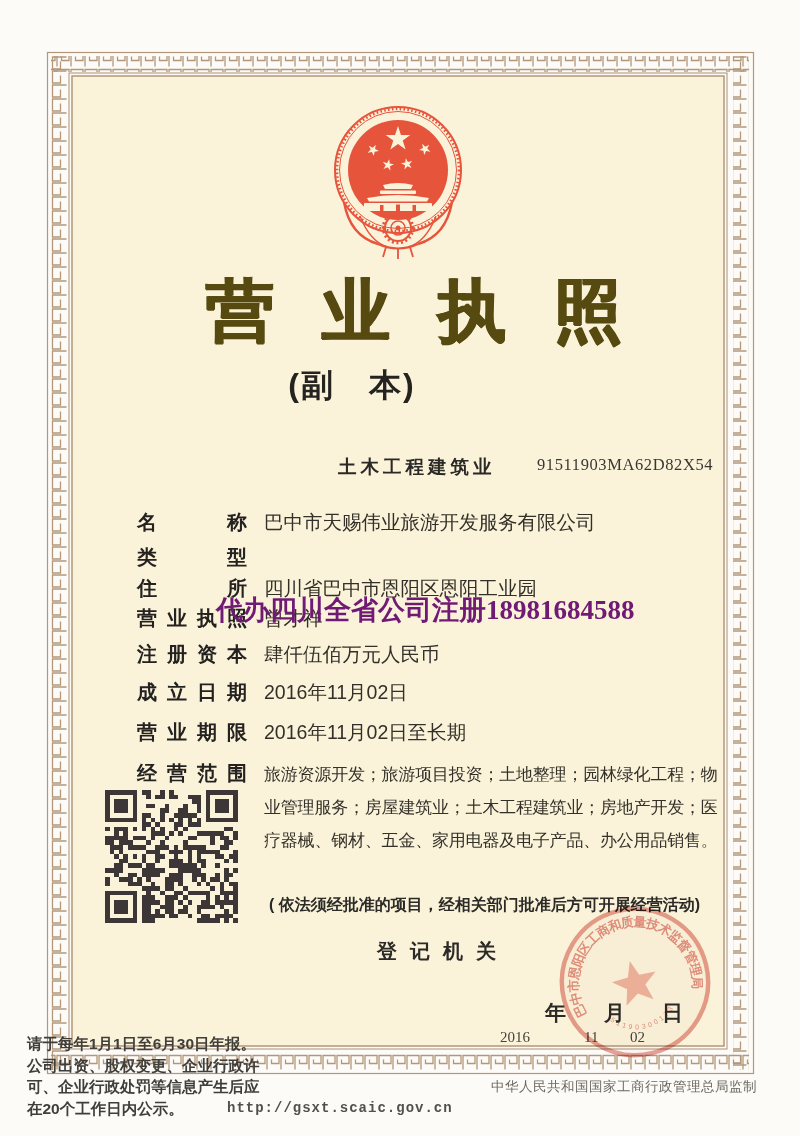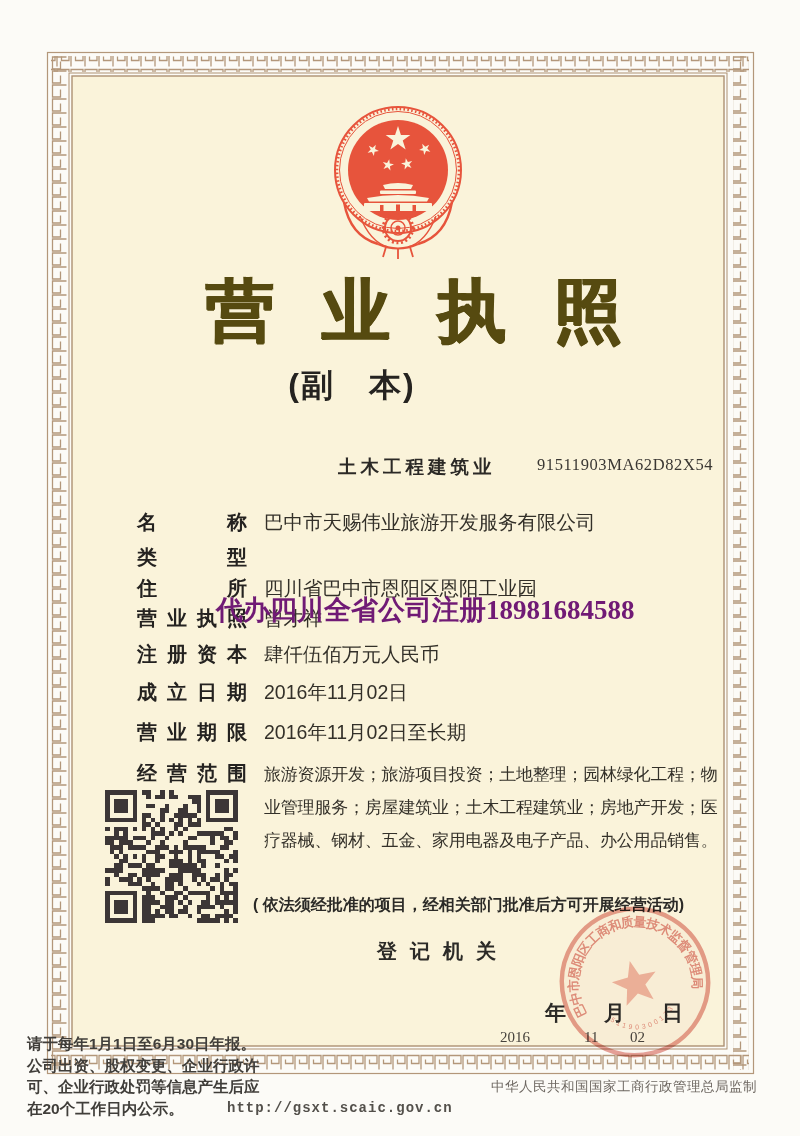--- a/index.html
+++ b/index.html
@@ -25,21 +25,21 @@
   .row:nth-child(5){margin-bottom:15px}
   .row:nth-child(6){margin-bottom:17px}
   .row:nth-child(7){margin-bottom:18px}
   .flabel{flex:0 0 110px;font-size:20px;font-weight:700;color:#242220;
           text-align:justify;text-align-last:justify;}
   .fvalue{margin-left:17px;font-size:19.5px;color:#333029;}
   .fvalue.scope{font-size:17px;line-height:33px;width:500px;letter-spacing:-0.2px;margin-top:-4px;}
   .watermark{position:absolute;left:216px;top:592px;z-index:6;font-size:27px;font-weight:600;
              color:#701a75;white-space:nowrap;font-family:Liberation Serif, serif;}
   .qr{position:absolute;left:105px;top:790px;width:133px;height:133px;z-index:2;}
-  .note{position:absolute;left:253px;top:895px;z-index:2;font-size:16px;font-weight:600;color:#2b2a27;white-space:nowrap;}
+  .note{position:absolute;left:269px;top:895px;z-index:2;font-size:16px;font-weight:600;color:#2b2a27;white-space:nowrap;}
   .reg-label{position:absolute;left:377px;top:938px;z-index:2;font-size:20px;font-weight:700;
              letter-spacing:13px;color:#2b2a27;}
   .date-row{position:absolute;left:0;top:999px;width:800px;z-index:3;font-size:21px;font-weight:700;color:#2b2a27;}
   .d-year{position:absolute;left:545px;}  .d-month{position:absolute;left:604px;}  .d-day{position:absolute;left:662px;}
   .date-values{position:absolute;left:0;top:1029px;width:800px;z-index:3;font-size:15px;color:#47433d;
                font-family:"Liberation Serif","DejaVu Serif",serif;}
   .v-year{position:absolute;left:500px;} .v-month{position:absolute;left:584px;} .v-day{position:absolute;left:630px;}
   .seal{position:absolute;left:556px;top:903px;width:158px;height:158px;z-index:5;
         mix-blend-mode:multiply;opacity:0.92;}
   .footer-left{position:absolute;left:27px;top:1033px;width:360px;z-index:4;font-size:15.5px;

